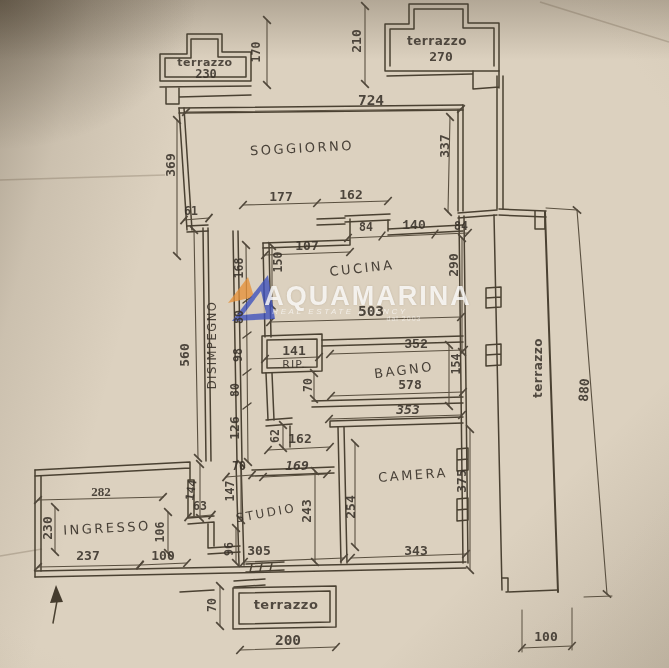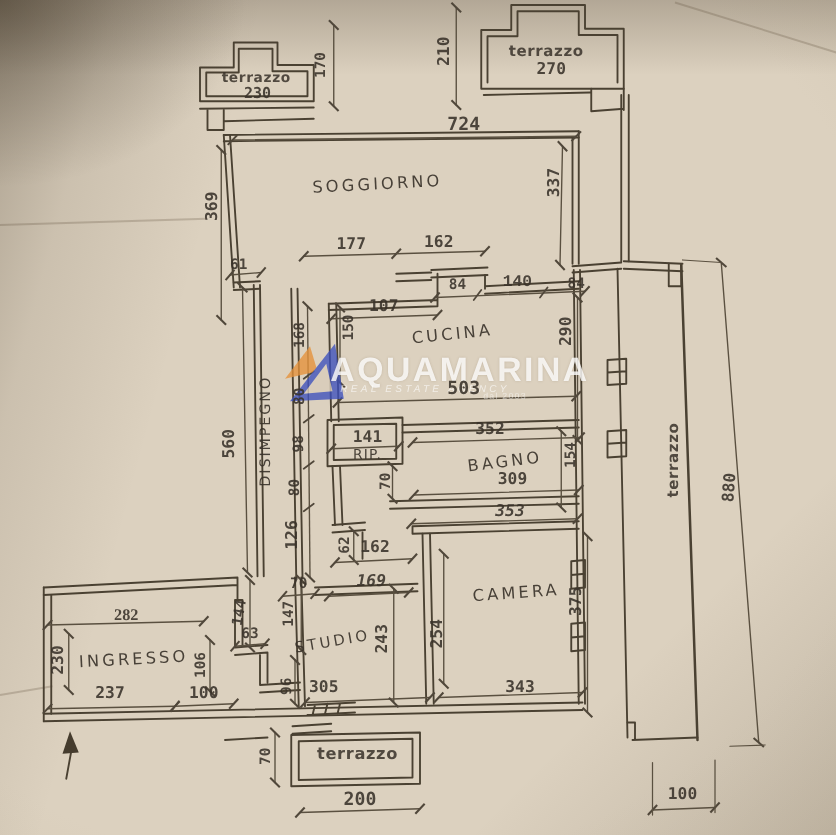--- a/index.html
+++ b/index.html
@@ -215,25 +215,25 @@
   <div class="lbl n" style="left:414px;top:225px;font-family:Liberation Mono, monospace;">140</div>
   <div class="lbl n sm" style="left:461px;top:226px;">84</div>
   <div class="lbl n" style="left:307px;top:245px;">107</div>
   <div class="lbl n sm v" style="left:278px;top:262px;">150</div>
   <div class="lbl n sm v" style="left:239px;top:268px;">168</div>
   <div class="lbl n v" style="left:453px;top:265px;">290</div>
   <div class="lbl n v" style="left:184px;top:355px;">560</div>
   <div class="lbl n sm v" style="left:239px;top:317px;">80</div>
   <div class="lbl n sm v" style="left:238px;top:355px;">98</div>
   <div class="lbl n" style="left:294px;top:350px;">141</div>
-  <div class="lbl n" style="left:392px;top:344px;">352</div>
+  <div class="lbl n" style="left:416px;top:344px;font-family:Liberation Mono, monospace;">352</div>
   <div class="lbl n lg" style="left:371px;top:311px;">503</div>
   <div class="lbl n sm v" style="left:456px;top:364px;">154</div>
   <div class="lbl n sm v" style="left:308px;top:385px;">70</div>
-  <div class="lbl n" style="left:410px;top:384px;">309</div>
+  <div class="lbl n" style="left:410px;top:384px;">578</div>
   <div class="lbl n sm v" style="left:235px;top:390px;">80</div>
   <div class="lbl n" style="left:408px;top:409px;font-style:italic;">353</div>
   <div class="lbl n v" style="left:234px;top:428px;">126</div>
   <div class="lbl n sm v" style="left:275px;top:436px;">62</div>
   <div class="lbl n" style="left:300px;top:438px;">162</div>
   <div class="lbl n sm" style="left:239px;top:466px;">70</div>
   <div class="lbl n" style="left:297px;top:465px;font-style:italic;">169</div>
   <div class="lbl n sm v" style="left:191px;top:490px;transform:translate(-50%,-50%) rotate(-80deg);">144</div>
   <div class="lbl n sm v" style="left:230px;top:491px;">147</div>
   <div class="lbl n sm" style="left:200px;top:506px;">63</div>

